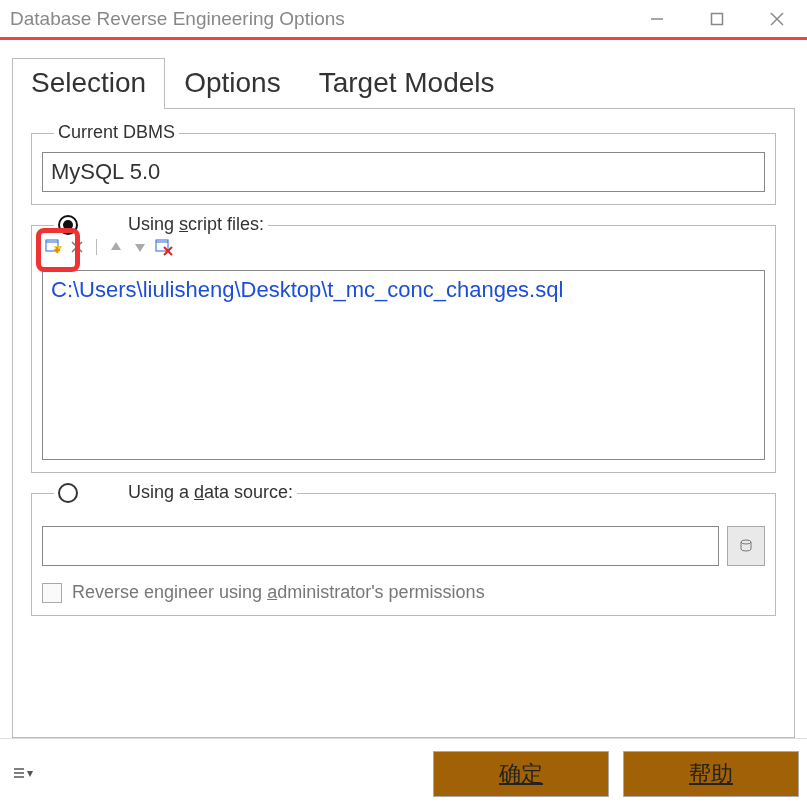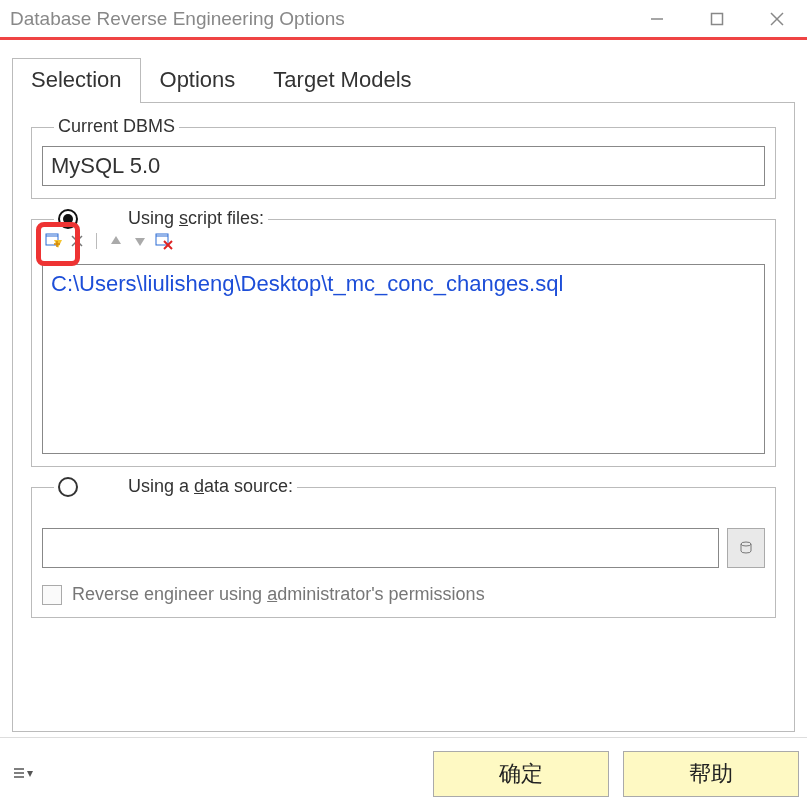--- a/index.html
+++ b/index.html
@@ -35,21 +35,21 @@
   .content {
     flex: 1;
     padding: 18px 12px 0 12px;
     position: relative;
   }
   .tabs {
     display: flex;
     align-items: flex-end;
   }
   .tab {
-    font-size: 22px;
+    font-size: 28px;
     padding: 8px 18px 10px 18px;
     color: #333;
     border: 1px solid transparent;
     border-bottom: none;
     cursor: pointer;
     position: relative;
   }
   .tab.active {
     border-color: #bbb;
     background: #fff;
@@ -128,21 +128,21 @@
   .tb-sep { width:1px; height:16px; background:#bbb; margin:0 4px;}
   .file-list {
     border: 1px solid #888;
     height: 190px;
     padding: 6px 8px;
     font-size: 22px;
     color: #1d4ed8;
     background: #fff;
     overflow: hidden;
   }
-  .group-ds { padding-top: 26px; }
+  .group-ds { padding-top: 18px; }
   .ds-row {
     display: flex; gap: 8px; align-items: stretch;
     margin-top: 14px;
   }
   .ds-input {
     flex: 1;
     height: 40px;
     border: 1px solid #888;
     background: #fff;
   }
@@ -173,26 +173,27 @@
   }
   .footer .left-icon {
     width: 30px; height: 30px;
     display:flex; align-items:center; justify-content:center;
     color:#555;
   }
   .footer .spacer { flex: 1; }
   .footer .btn {
     width: 176px; height: 46px;
     border: 1px solid #aaa;
-    background: #fef9c3;
+    background: #a16207;
     margin-left: 14px;
     display:flex; align-items:center; justify-content:center;
     font-size: 22px;
     color: #222;
     cursor: pointer;
+    text-decoration: underline;
   }
 </style>
 </head>
 <body>
 
 <div class="window">
   <div class="titlebar">
     <span class="title">Database Reverse Engineering Options</span>
     <div class="ctrls">
       <div class="ctrl">

